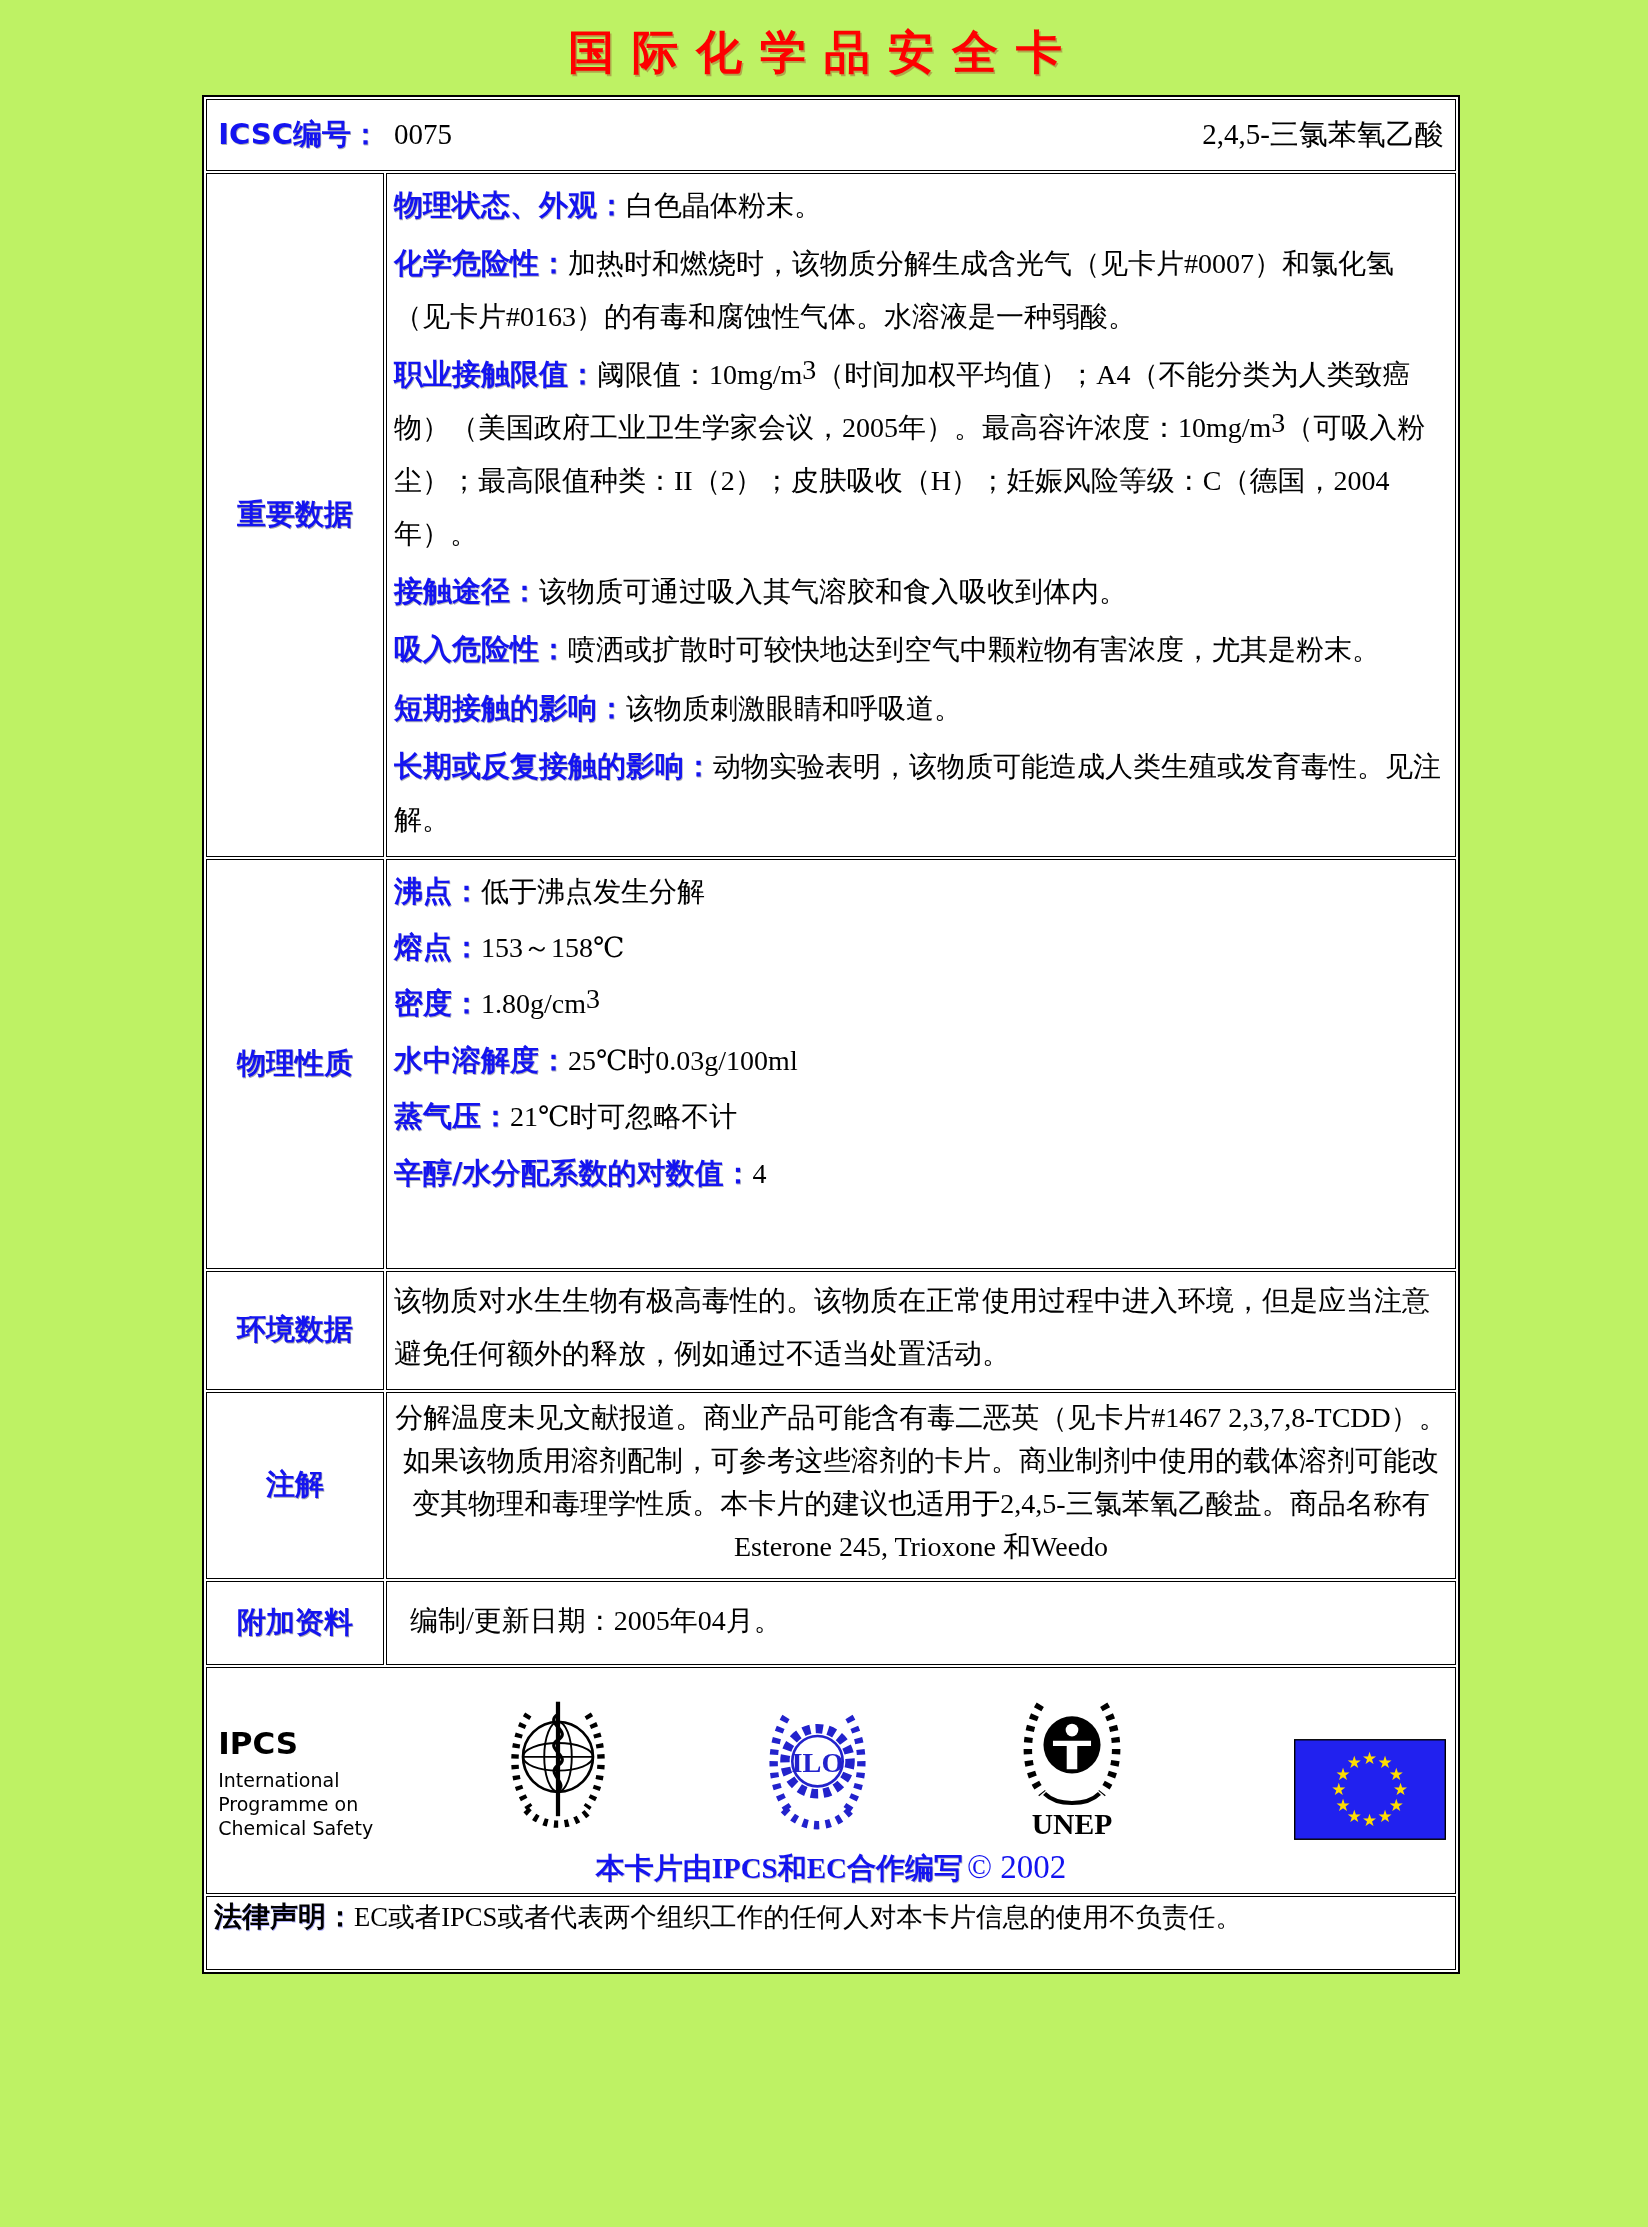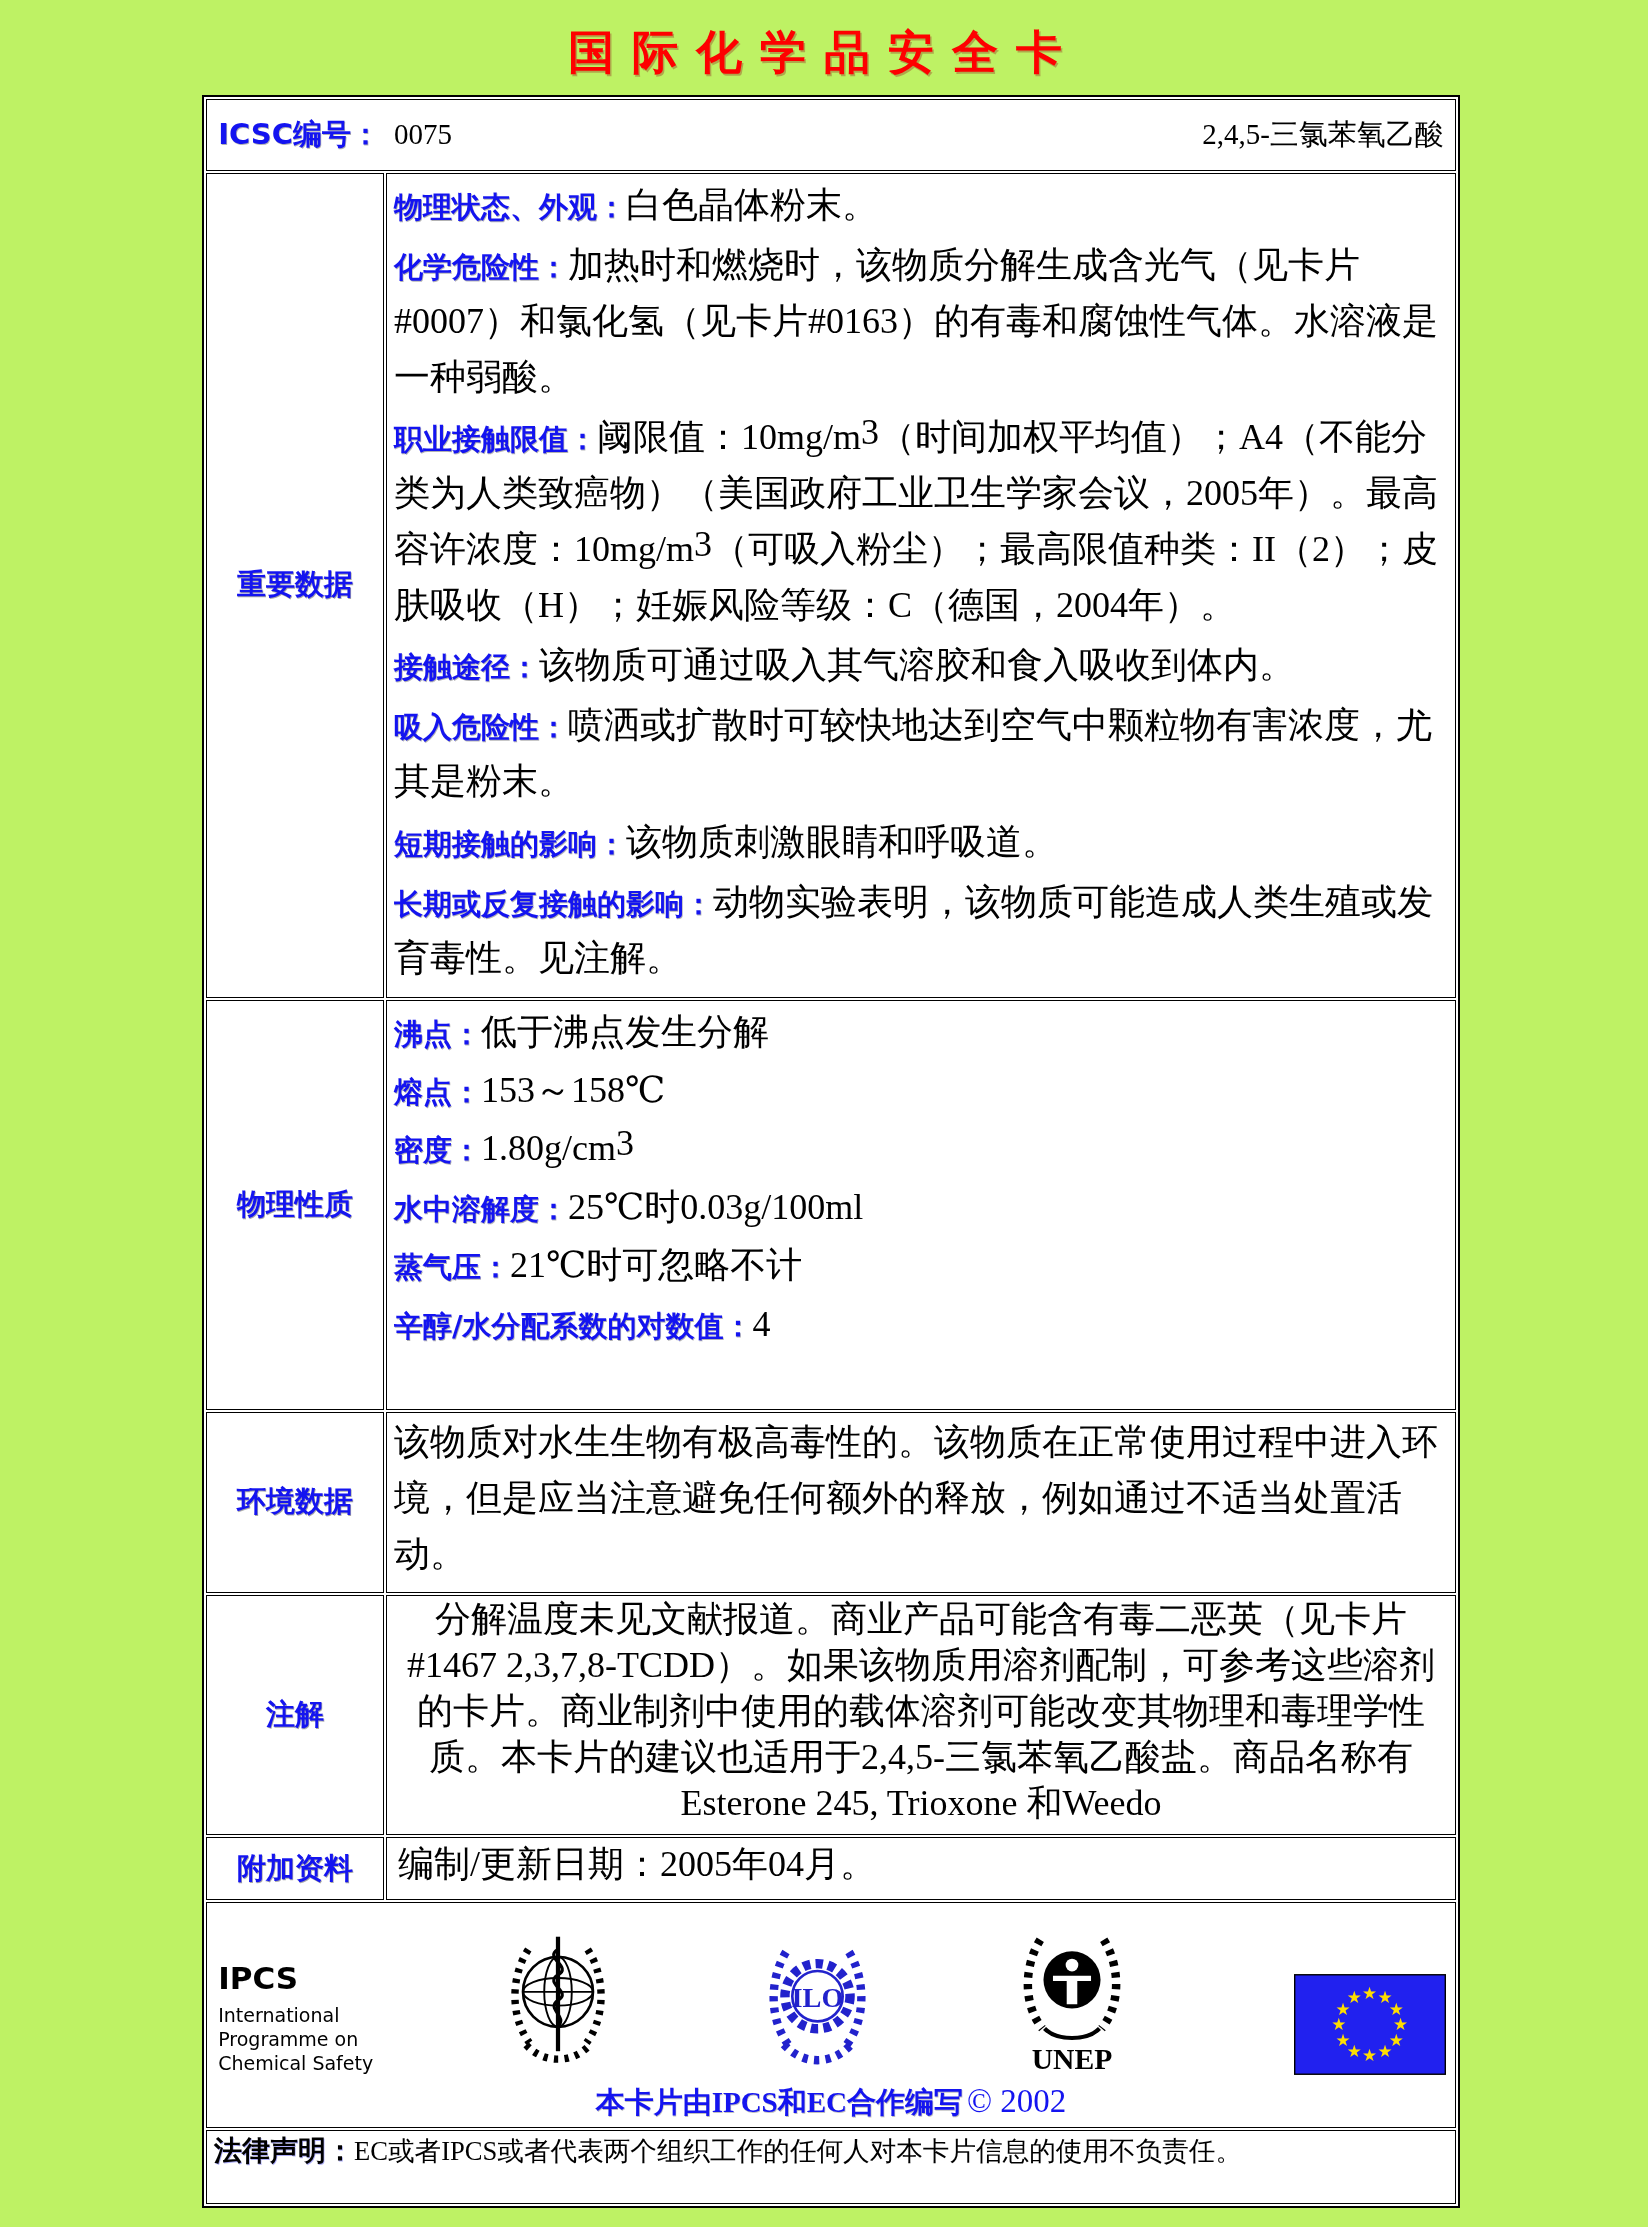--- a/index.html
+++ b/index.html
@@ -46,32 +46,32 @@
     text-align:center;
     text-shadow:0.7px 1.4px 0 rgba(0,0,0,.35);
   }
   .lbl{
     color:#1414f0;
     font-weight:bold;
     font-family:"DejaVu Sans","Liberation Sans",sans-serif;
     font-size:29px;
     text-shadow:0.7px 1.4px 0 rgba(0,0,0,.3);
   }
-  .txt{color:#000;font-size:36px;}
+  .txt{color:#000;font-size:28px;}
   sup{font-size:18px;vertical-align:super;line-height:0;}
   
   .header-flex{display:flex;justify-content:space-between;align-items:center;padding:0 4.2px;gap:44px;}
   .icsc-number{font-size:29px;margin-left:14px;color:#000;}
   .chem-name{font-size:29px;color:#000;}
   
   .imp p{margin:4.2px 0;line-height:48px;text-align:left;}
   .phys p{margin:1.4px 0;line-height:49px;}
   .env p{margin:2.8px 0;line-height:48px;}
   .notes p{margin:1.4px 0;line-height:38px;text-align:center;}
-  .addl p{margin:4px;line-height:39px;}
+  .addl p{margin:16px;line-height:39px;}
   
   .logos-cell{padding:7px 0 4.2px 0;}
   .logos{display:flex;align-items:flex-end;padding-left:11.2px;height:165px;gap:22px;}
   .ipcs-block{width:210px;color:#000;font-family:"DejaVu Sans","Liberation Sans",sans-serif;}
   .ipcs-title{font-size:31px;font-weight:bold;margin:0 0 7px 0;}
   .ipcs-line{font-size:19px;line-height:24px;}
   .logo{flex:0 0 auto;}
   .logo.who{margin-left:55px;}
   .logo.ilo{margin-left:132px;}
   .logo.unep{margin-left:127px;}

